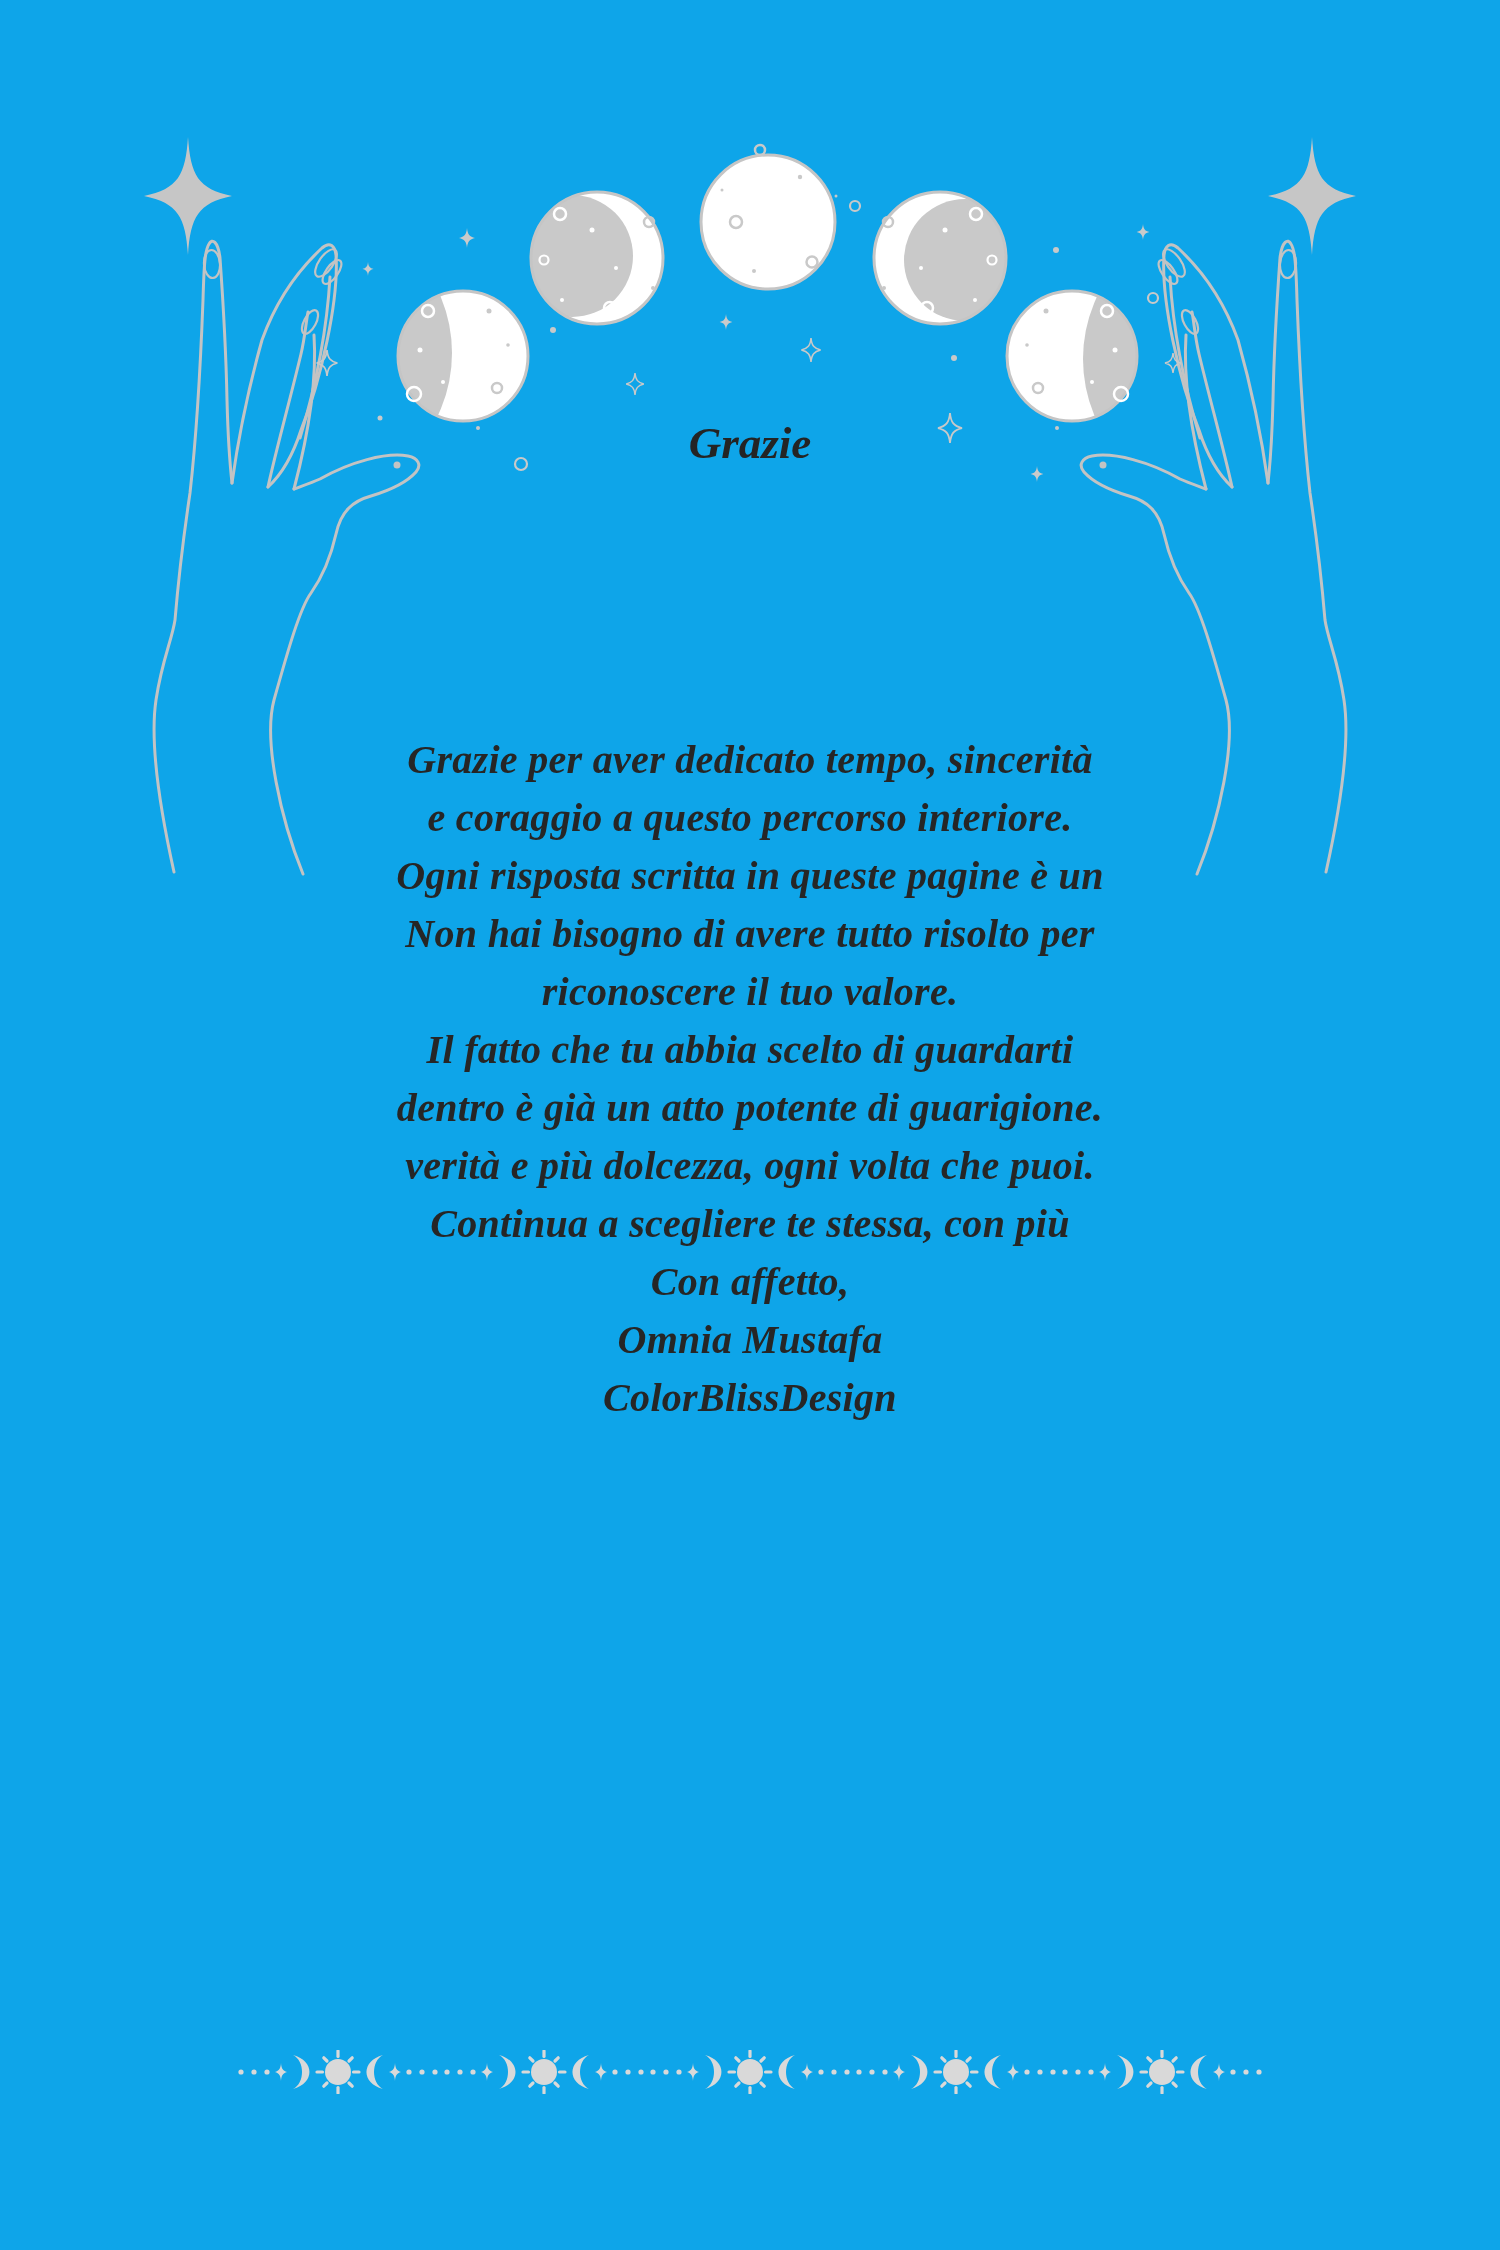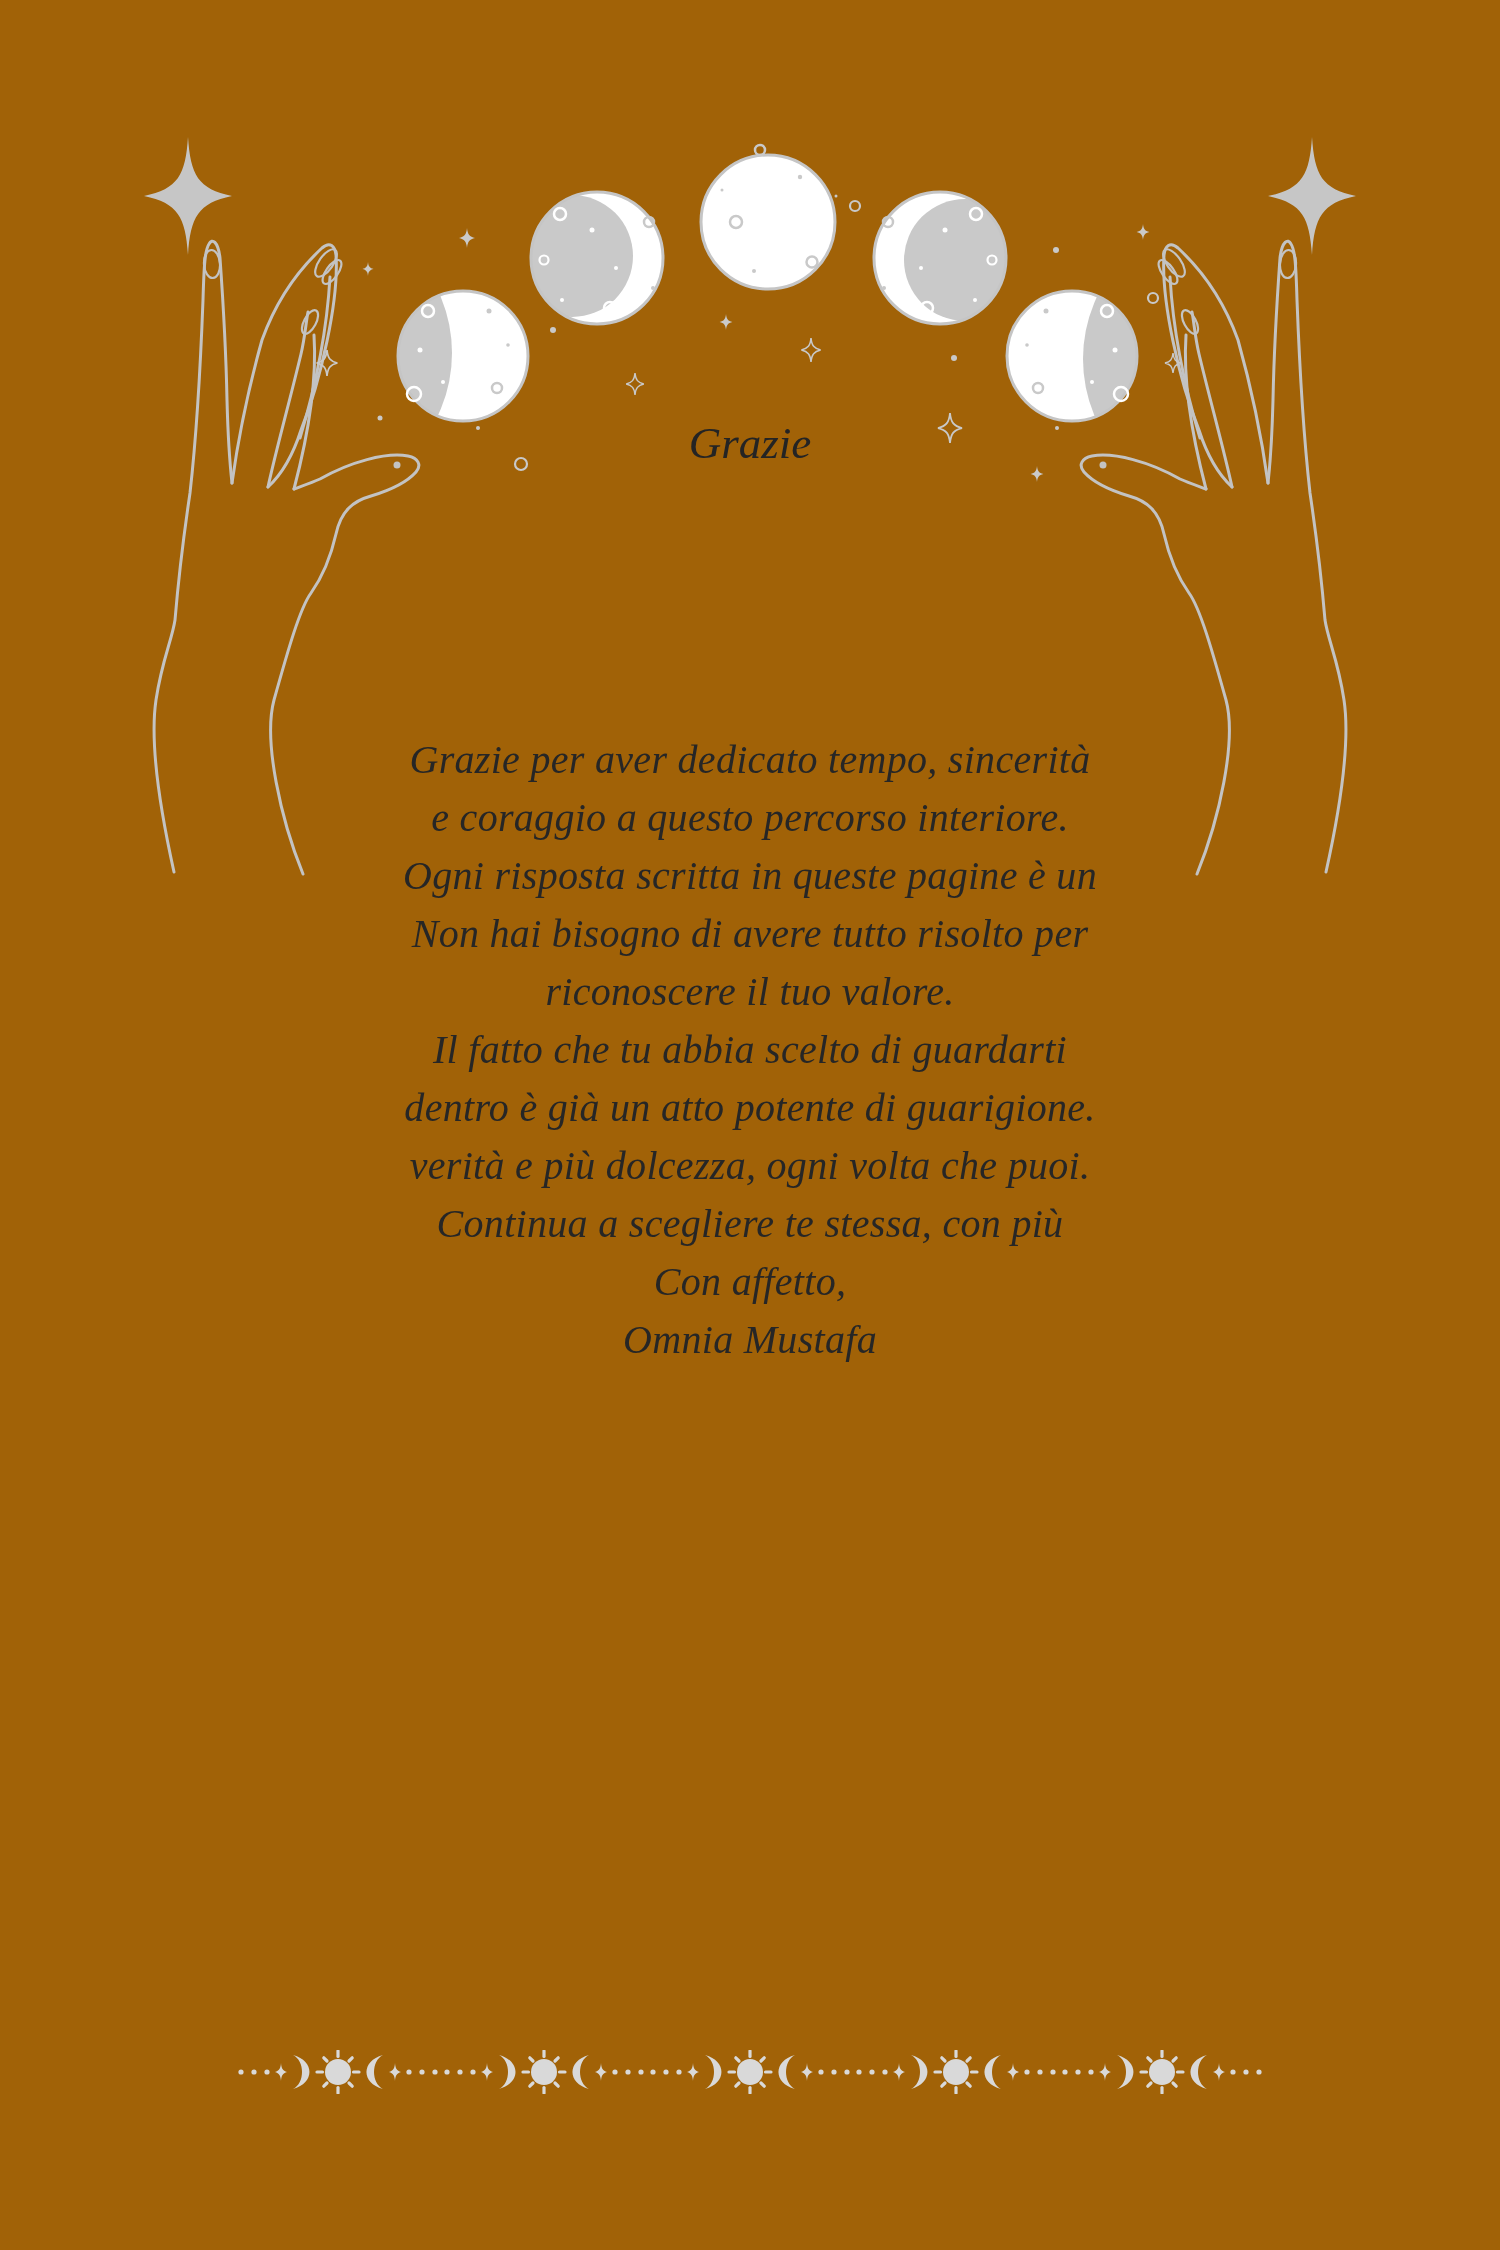--- a/index.html
+++ b/index.html
@@ -1,22 +1,23 @@
 <!DOCTYPE html>
 <html><head>
 <meta charset="utf-8">
 <style>
   html, body { margin: 0; padding: 0; background: #ffffff; }
   .page {
     position: relative;
     width: 1500px;
     height: 2250px;
-    background: #a16207;
+    background: #0ea5e9;
     overflow: hidden;
     font-family: "Liberation Serif", "DejaVu Serif", serif;
+    font-weight: bold;
   }
   .header-art {
     position: absolute;
     top: 0; left: 0;
     width: 1500px; height: 960px;
     display: block;
   }
   .title {
     position: absolute;
     top: 414px; left: 0;
@@ -197,20 +198,21 @@
     <span class="mline">e coraggio a questo percorso interiore.</span>
     <span class="mline">Ogni risposta scritta in queste pagine è un</span>
     <span class="mline">Non hai bisogno di avere tutto risolto per</span>
     <span class="mline">riconoscere il tuo valore.</span>
     <span class="mline">Il fatto che tu abbia scelto di guardarti</span>
     <span class="mline">dentro è già un atto potente di guarigione.</span>
     <span class="mline">verità e più dolcezza, ogni volta che puoi.</span>
     <span class="mline">Continua a scegliere te stessa, con più</span>
     <span class="mline">Con affetto,</span>
     <span class="mline">Omnia Mustafa</span>
+    <span class="mline">ColorBlissDesign</span>
   </div>
 
   <div class="ornament">
 
     <svg width="206" height="44" viewBox="0 0 206 44">
       <g fill="#d9d9d9">
         <circle cx="6" cy="22" r="2.6"></circle>
           <circle cx="19" cy="22" r="2.6"></circle>
           <circle cx="32" cy="22" r="2.6"></circle>
         <path d="M46 13 C46.4 18.5 47.8 20.6 52 22 C47.8 23.4 46.4 25.5 46 31 C45.6 25.5 44.2 23.4 40 22 C44.2 20.6 45.6 18.5 46 13 Z"></path>

